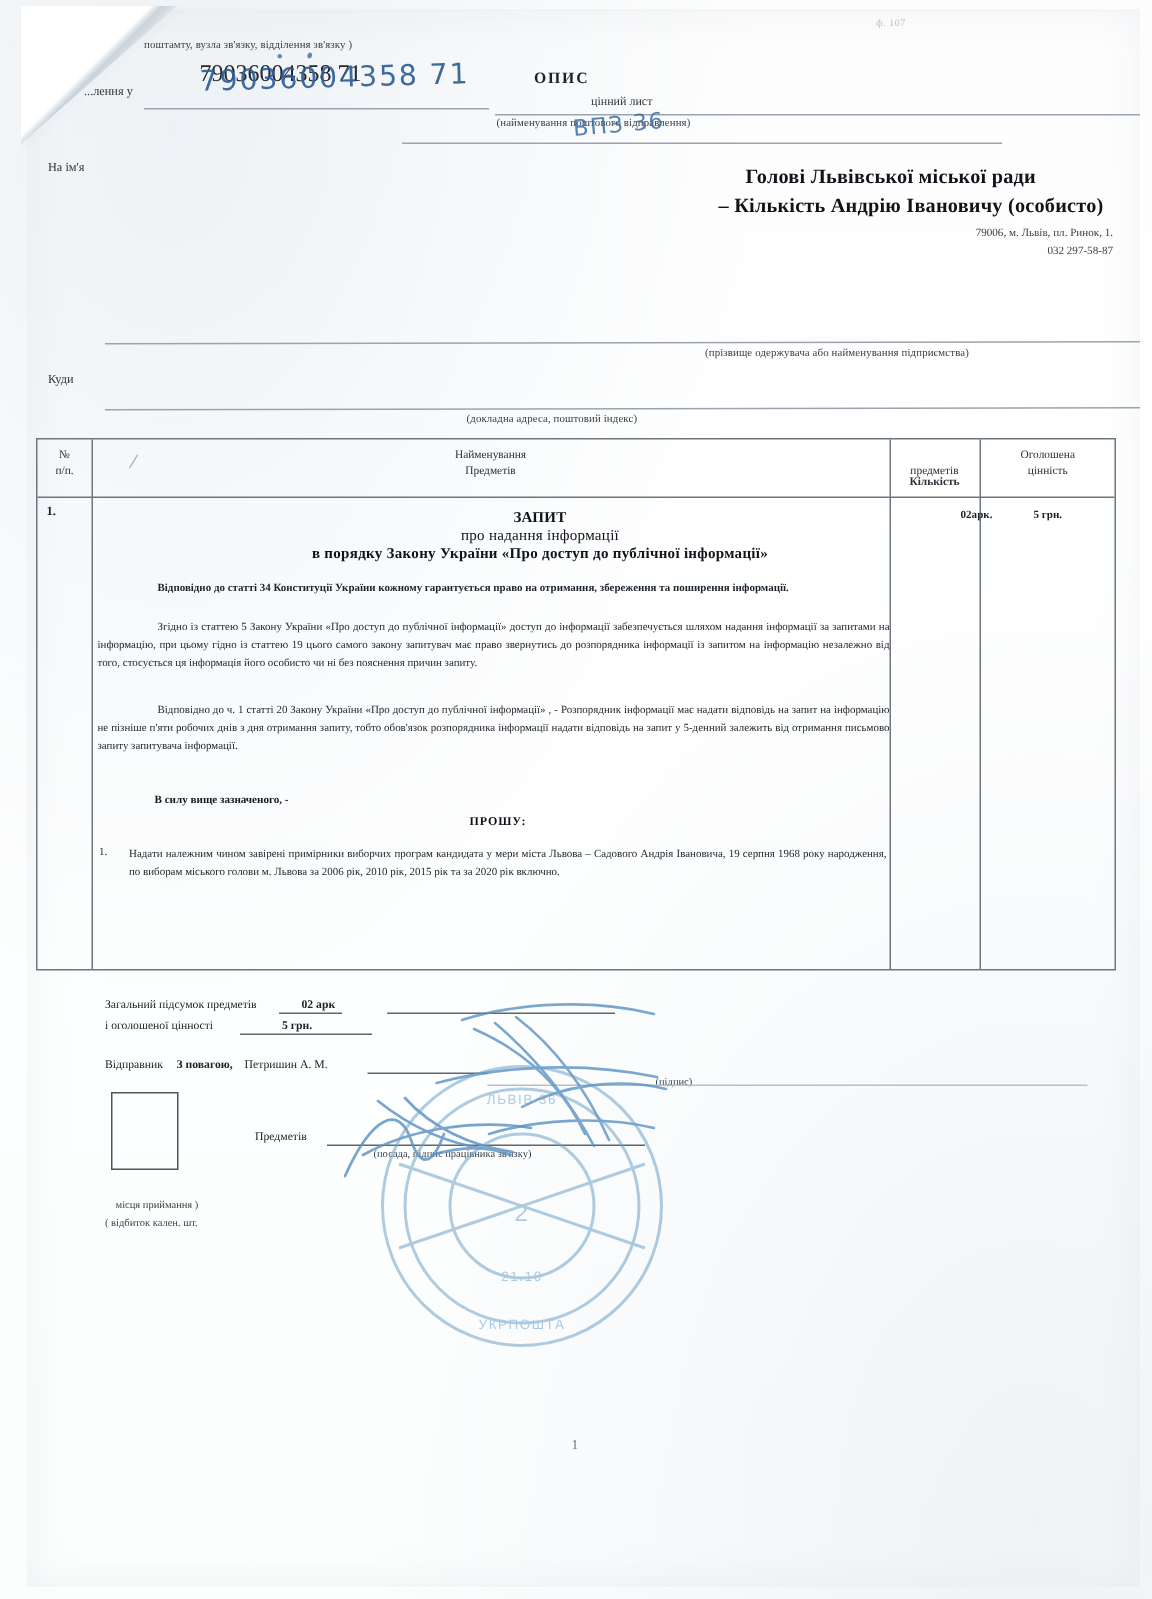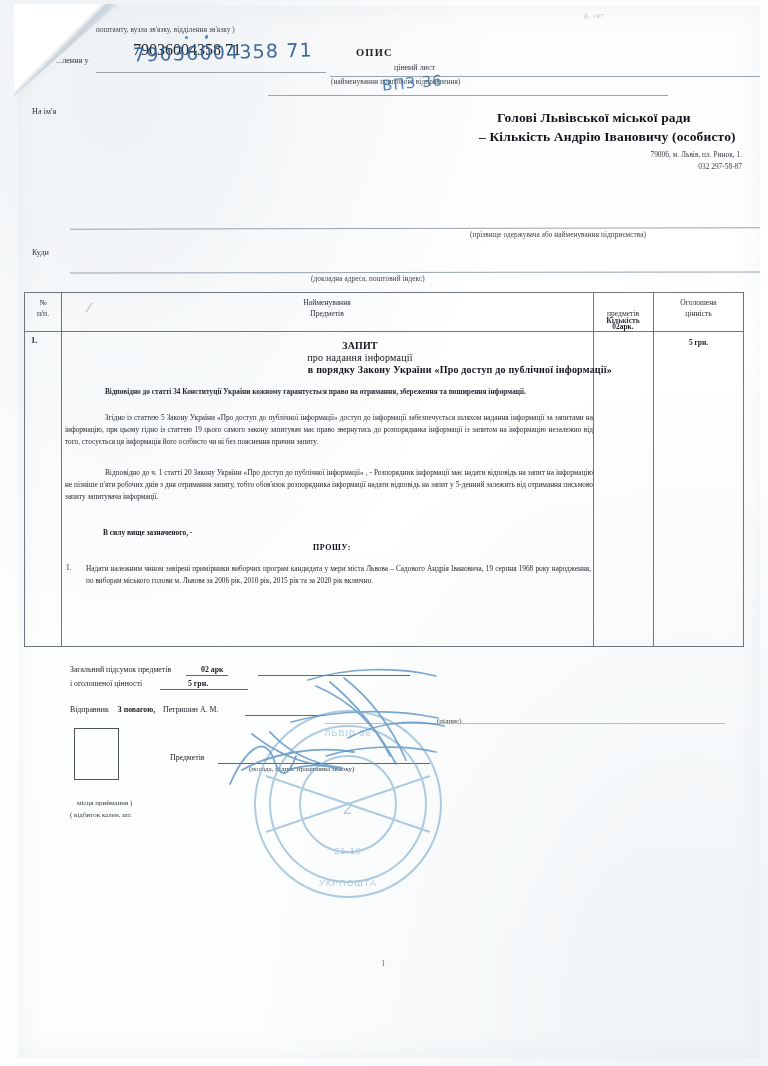--- a/index.html
+++ b/index.html
@@ -313,29 +313,29 @@
     <div class="th" style="left:36px; top:5px; width:532px;">Найменування</div>
     <div class="th" style="left:36px; top:16px; width:532px;">Предметів</div>
 
     <div class="th" style="left:568px; top:23px; width:60px;font-weight:bold;">Кількість</div>
     <div class="th" style="left:568px; top:16px; width:60px;">предметів</div>
 
     <div class="th" style="left:628px; top:5px; width:91px;">Оголошена</div>
     <div class="th" style="left:628px; top:16px; width:91px;">цінність</div>
 
     <div class="cellnum" style="left:6px; top:43px;">1.</div>
-    <div class="cellval" style="left:568px; top:29px; width:60px;">02арк.</div>
+    <div class="cellval" style="left:568px; top:45px; width:60px;padding-left:28px;">02арк.</div>
     <div class="cellval" style="left:628px; top:45px; width:91px;">5 грн.</div>
 
     <div class="abs" style="left:63px; top:8px; font-family:'DejaVu Sans',sans-serif; color:#7f8d9c; font-size:12px; opacity:.7;">⁄</div>
   </div>
 
   <div class="doc-title" style="left:150px; top:338px; width:420px;">ЗАПИТ</div>
   <div class="doc-title" style="left:150px; top:350px; width:420px; font-weight:normal;">про надання інформації</div>
-  <div class="doc-title" style="left:132px; top:362px; width:480px;text-align:right;">в порядку Закону України «Про доступ до публічної інформації»</div>
+  <div class="doc-title" style="left:120px; top:362px; width:480px;">в порядку Закону України «Про доступ до публічної інформації»</div>
 
   <div class="para" style="left:65px; top:386px; width:528px; text-indent:40px; font-weight:bold;">Відповідно до статті 34 Конституції України кожному гарантується право на отримання, збереження та поширення інформації.</div>
 
   <div class="para" style="left:65px; top:412px; width:528px; text-indent:40px;">Згідно із статтею 5 Закону України «Про доступ до публічної інформації» доступ до інформації забезпечується шляхом надання інформації за запитами на інформацію, при цьому гідно із статтею 19 цього самого закону запитувач має право звернутись до розпорядника інформації із запитом на інформацію незалежно від того, стосується ця інформація його особисто чи ні без пояснення причин запиту.</div>
 
   <div class="para" style="left:65px; top:467px; width:528px; text-indent:40px;">Відповідно до ч. 1 статті 20 Закону України «Про доступ до публічної інформації» , - Розпорядник інформації має надати відповідь на запит на інформацію не пізніше п'яти робочих днів з дня отримання запиту, тобто обов'язок розпорядника інформації надати відповідь на запит у 5-денний залежить від отримання письмово запиту запитувача інформації.</div>
 
   <div class="vsylu" style="left:103px; top:528px;">В силу вище зазначеного, -</div>
 
   <div class="prosu" style="left:313px; top:543px;">ПРОШУ:</div>

